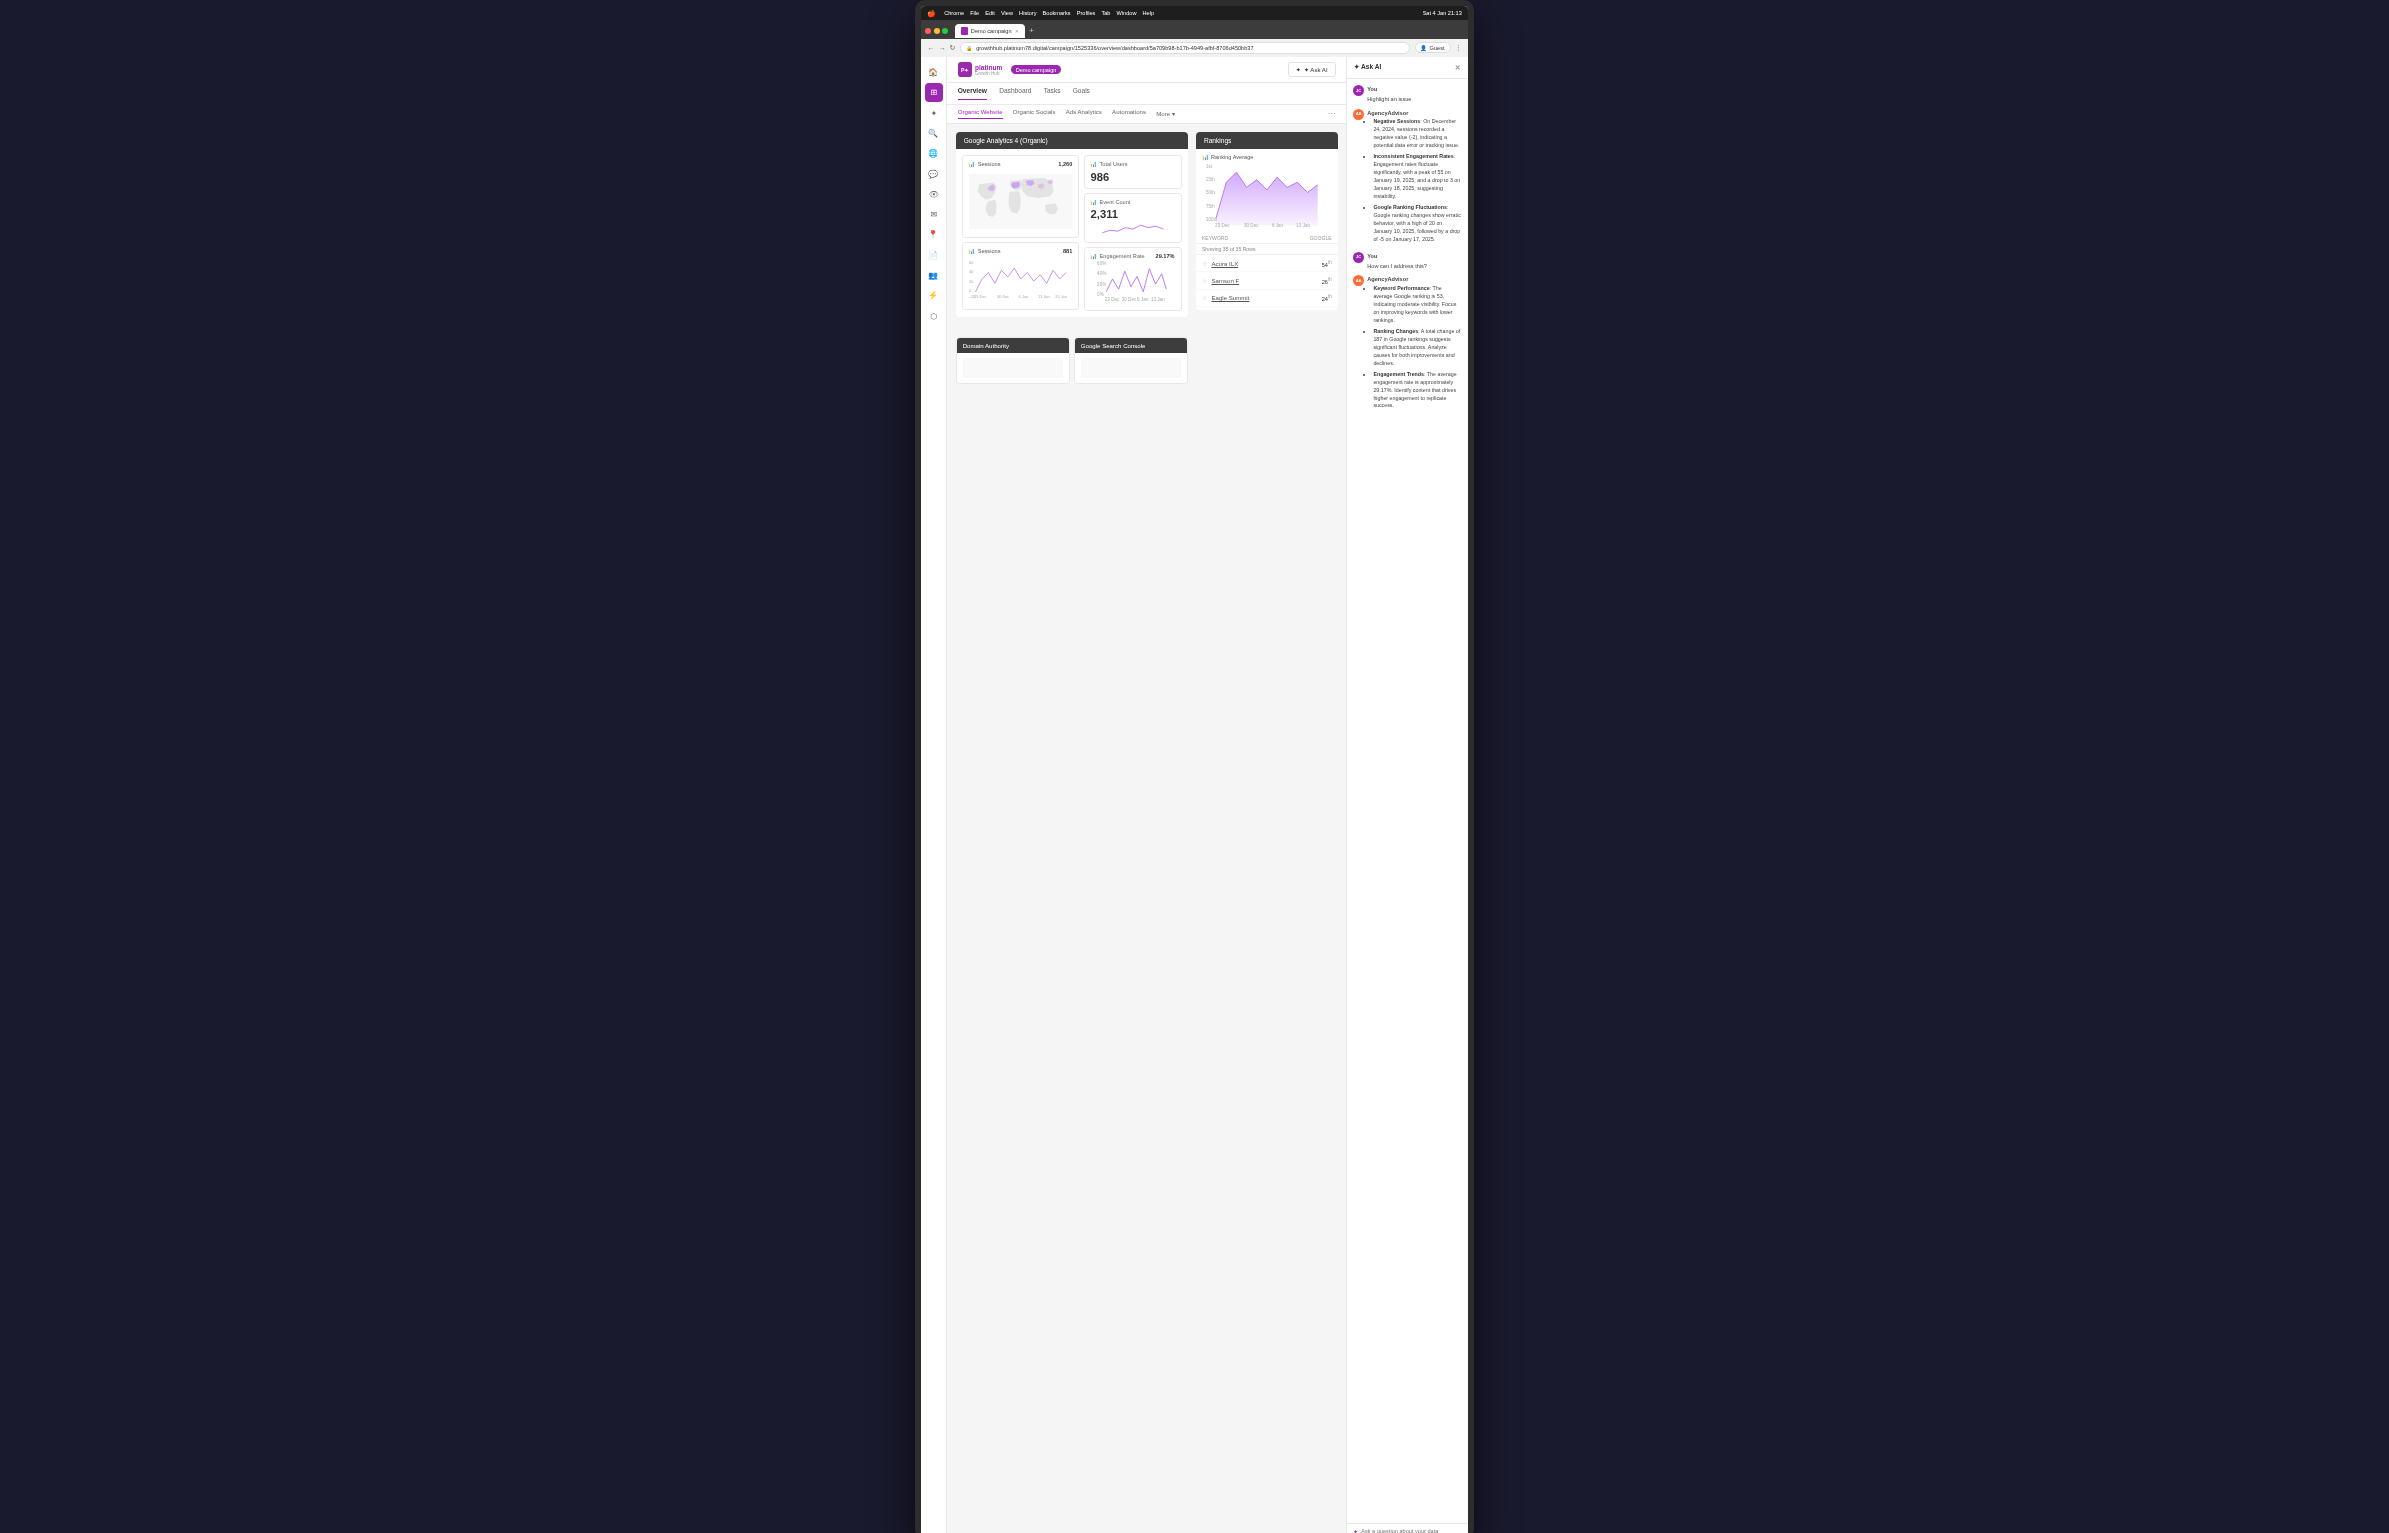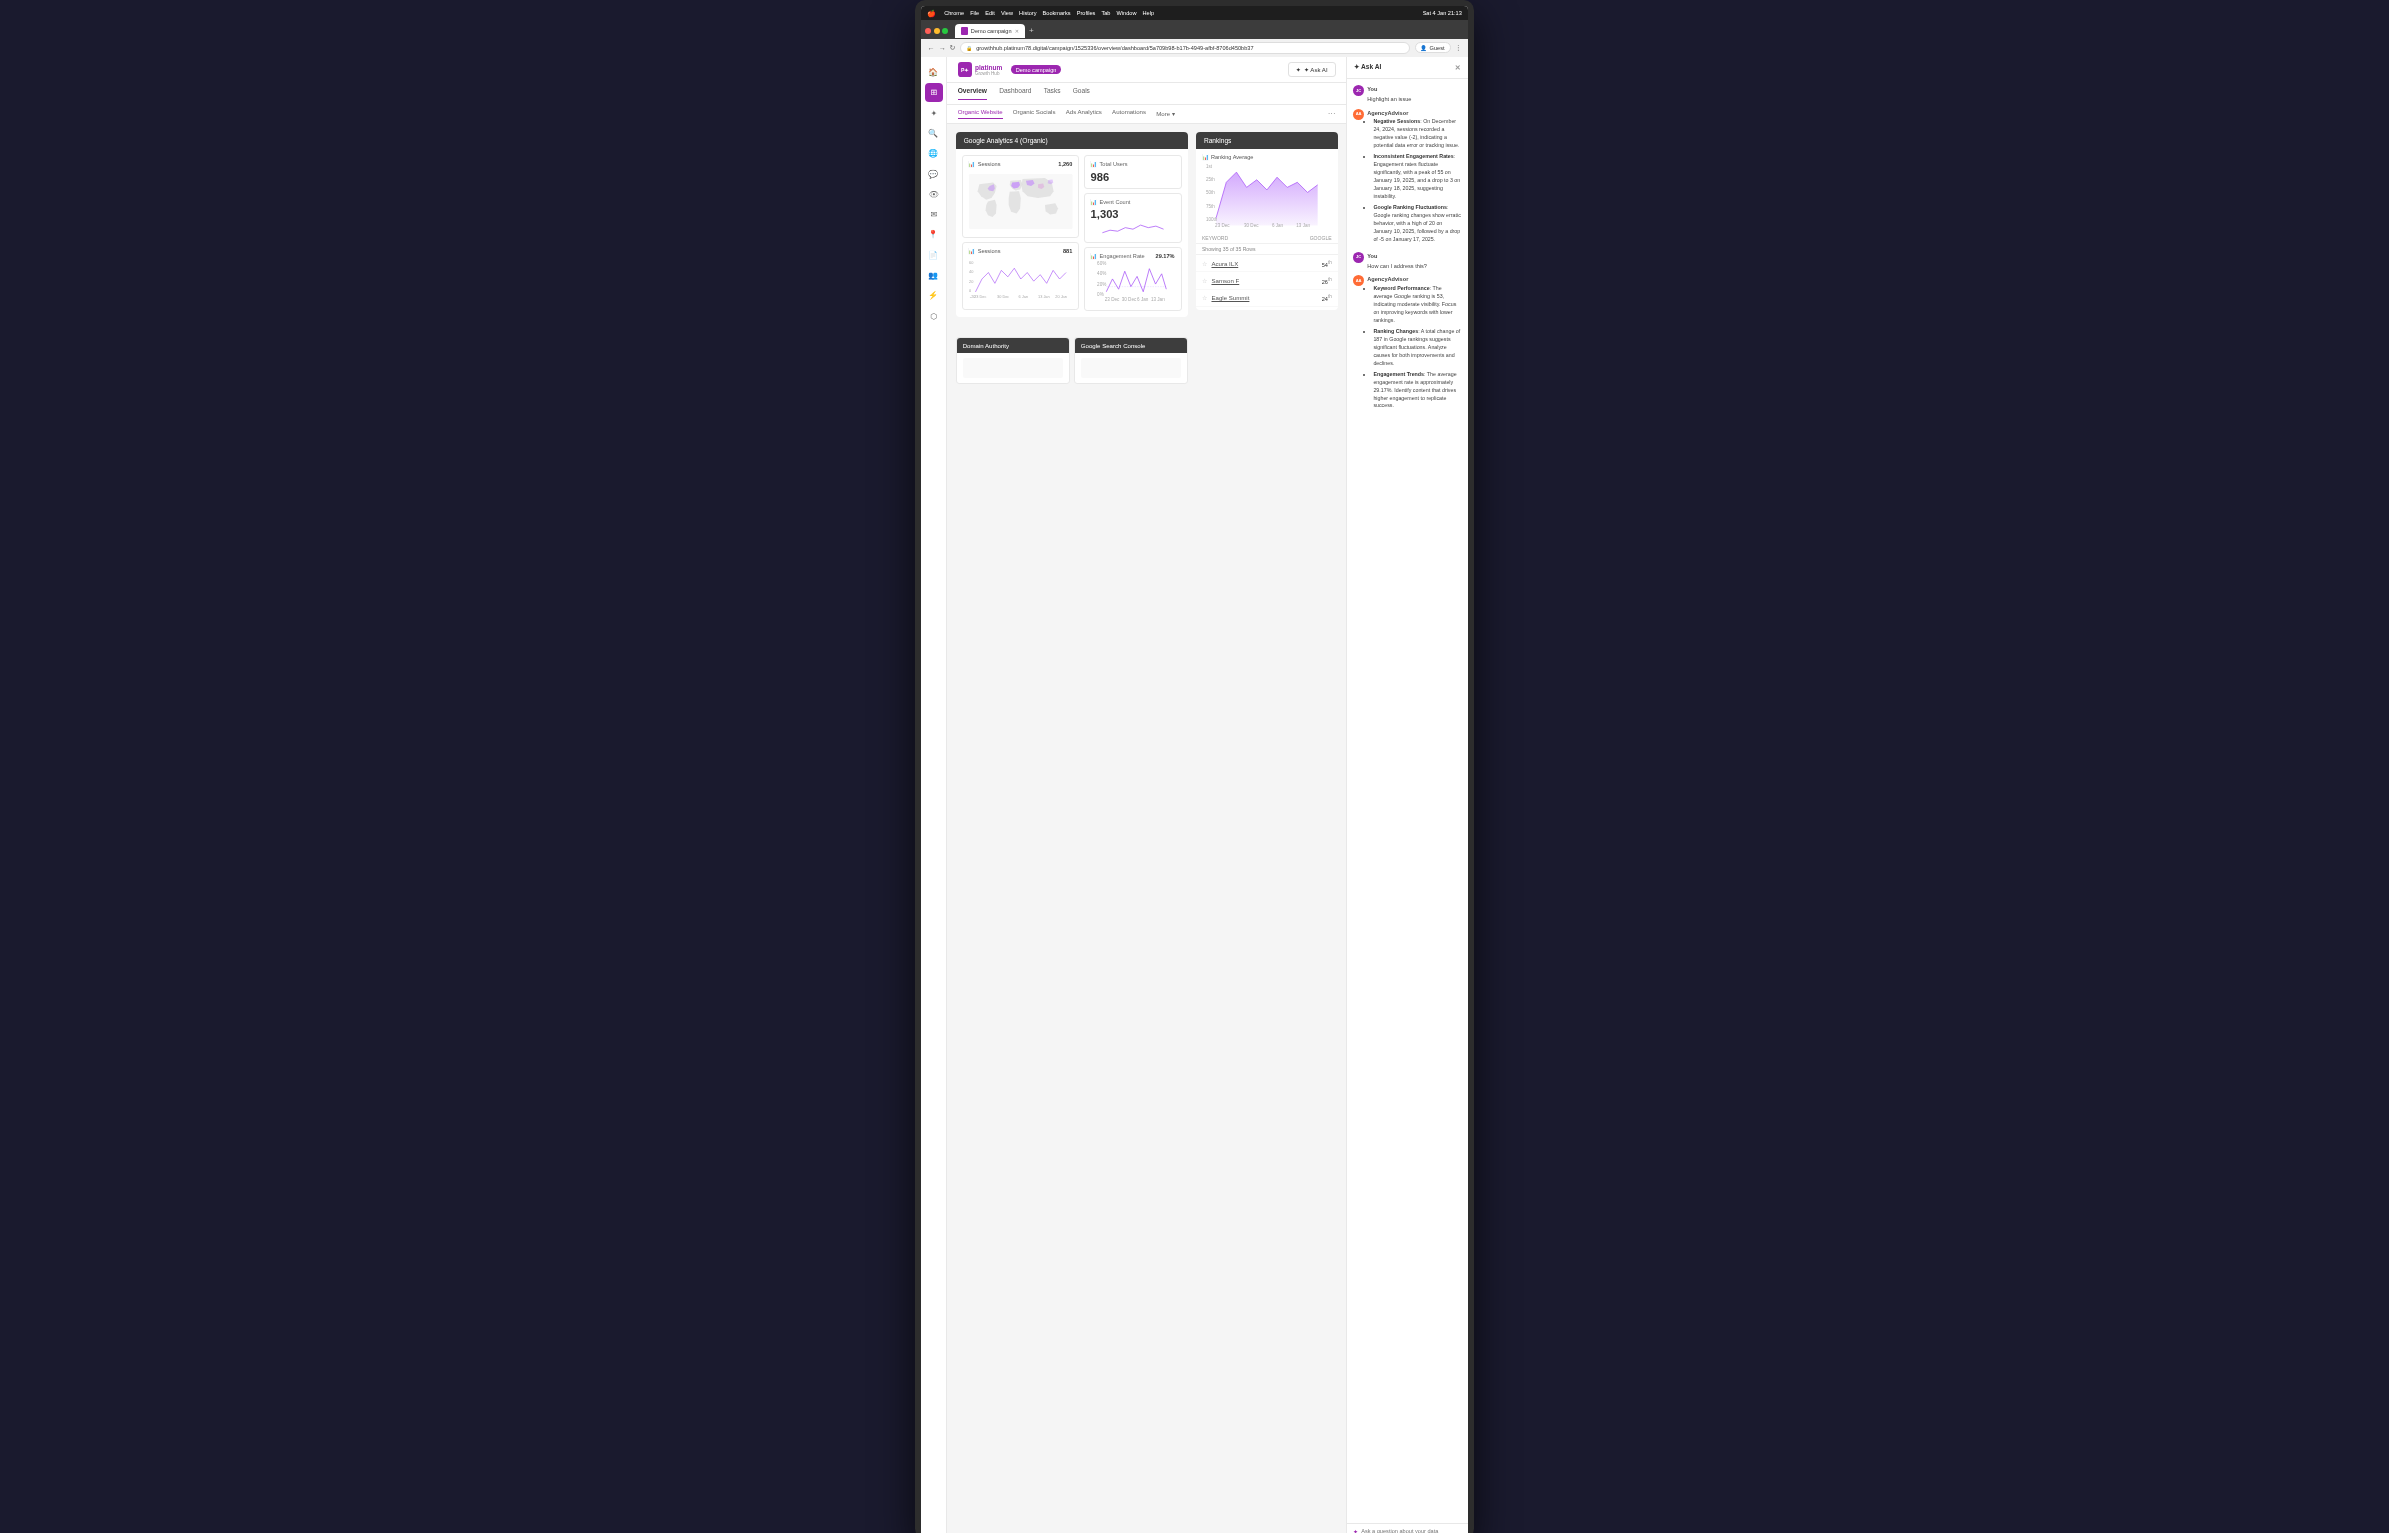--- a/index.html
+++ b/index.html
@@ -645,21 +645,21 @@
                       <span>Total Users</span>
                     </div>
                     <div class="mini-card-value">986</div>
                   </div>
 
                   <div class="mini-card">
                     <div class="mini-card-title">
                       <span style="color:#f7931e;">📊</span>
                       <span>Event Count</span>
                     </div>
-                    <div class="mini-card-value">1,303</div>
+                    <div class="mini-card-value">2,311</div>
                     <svg width="100%" height="15.3" viewBox="0 0 120 30">
                       <polyline points="0,25 15,20 30,22 45,15 60,18 75,10 90,15 105,12 120,18" fill="none" stroke="#a855f7" stroke-width="1.5"></polyline>
                     </svg>
                   </div>
 
                   <div class="mini-card">
                     <div style="display:flex;justify-content:space-between;align-items:center;margin-bottom:2px;">
                       <div class="mini-card-title" style="margin-bottom:0;">
                         <span style="color:#f7931e;">📊</span>
                         <span>Engagement Rate</span>

